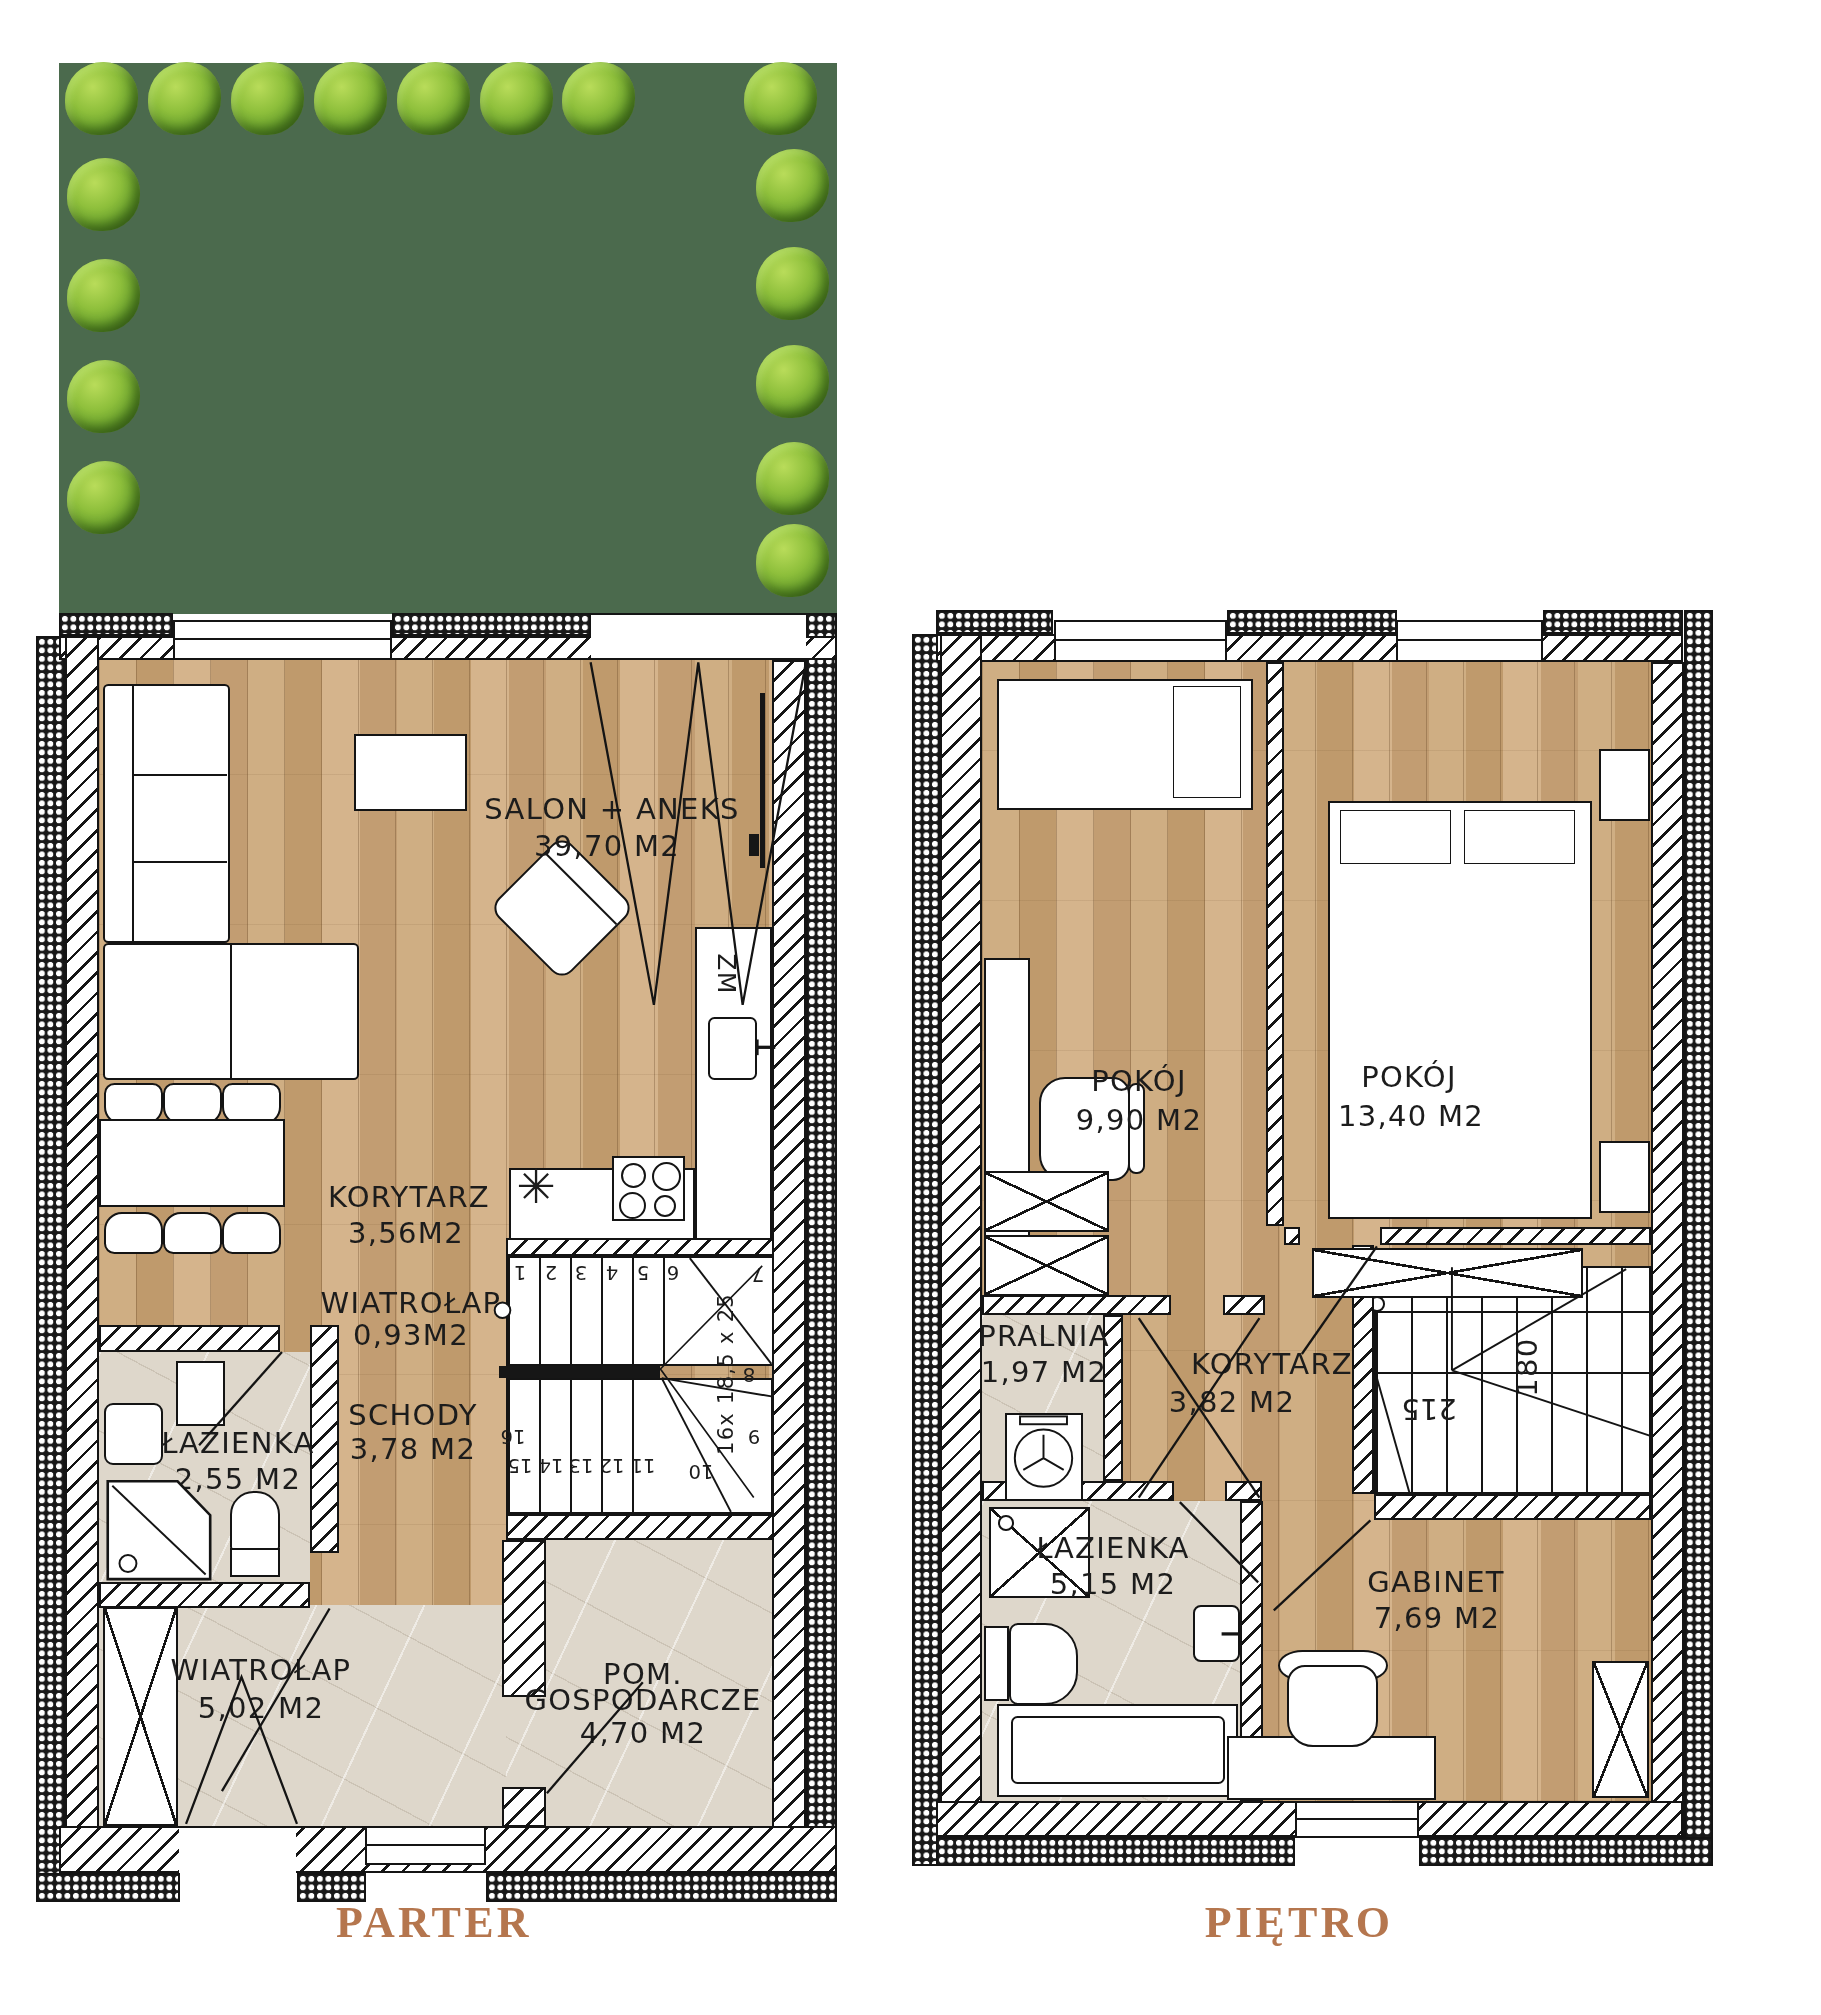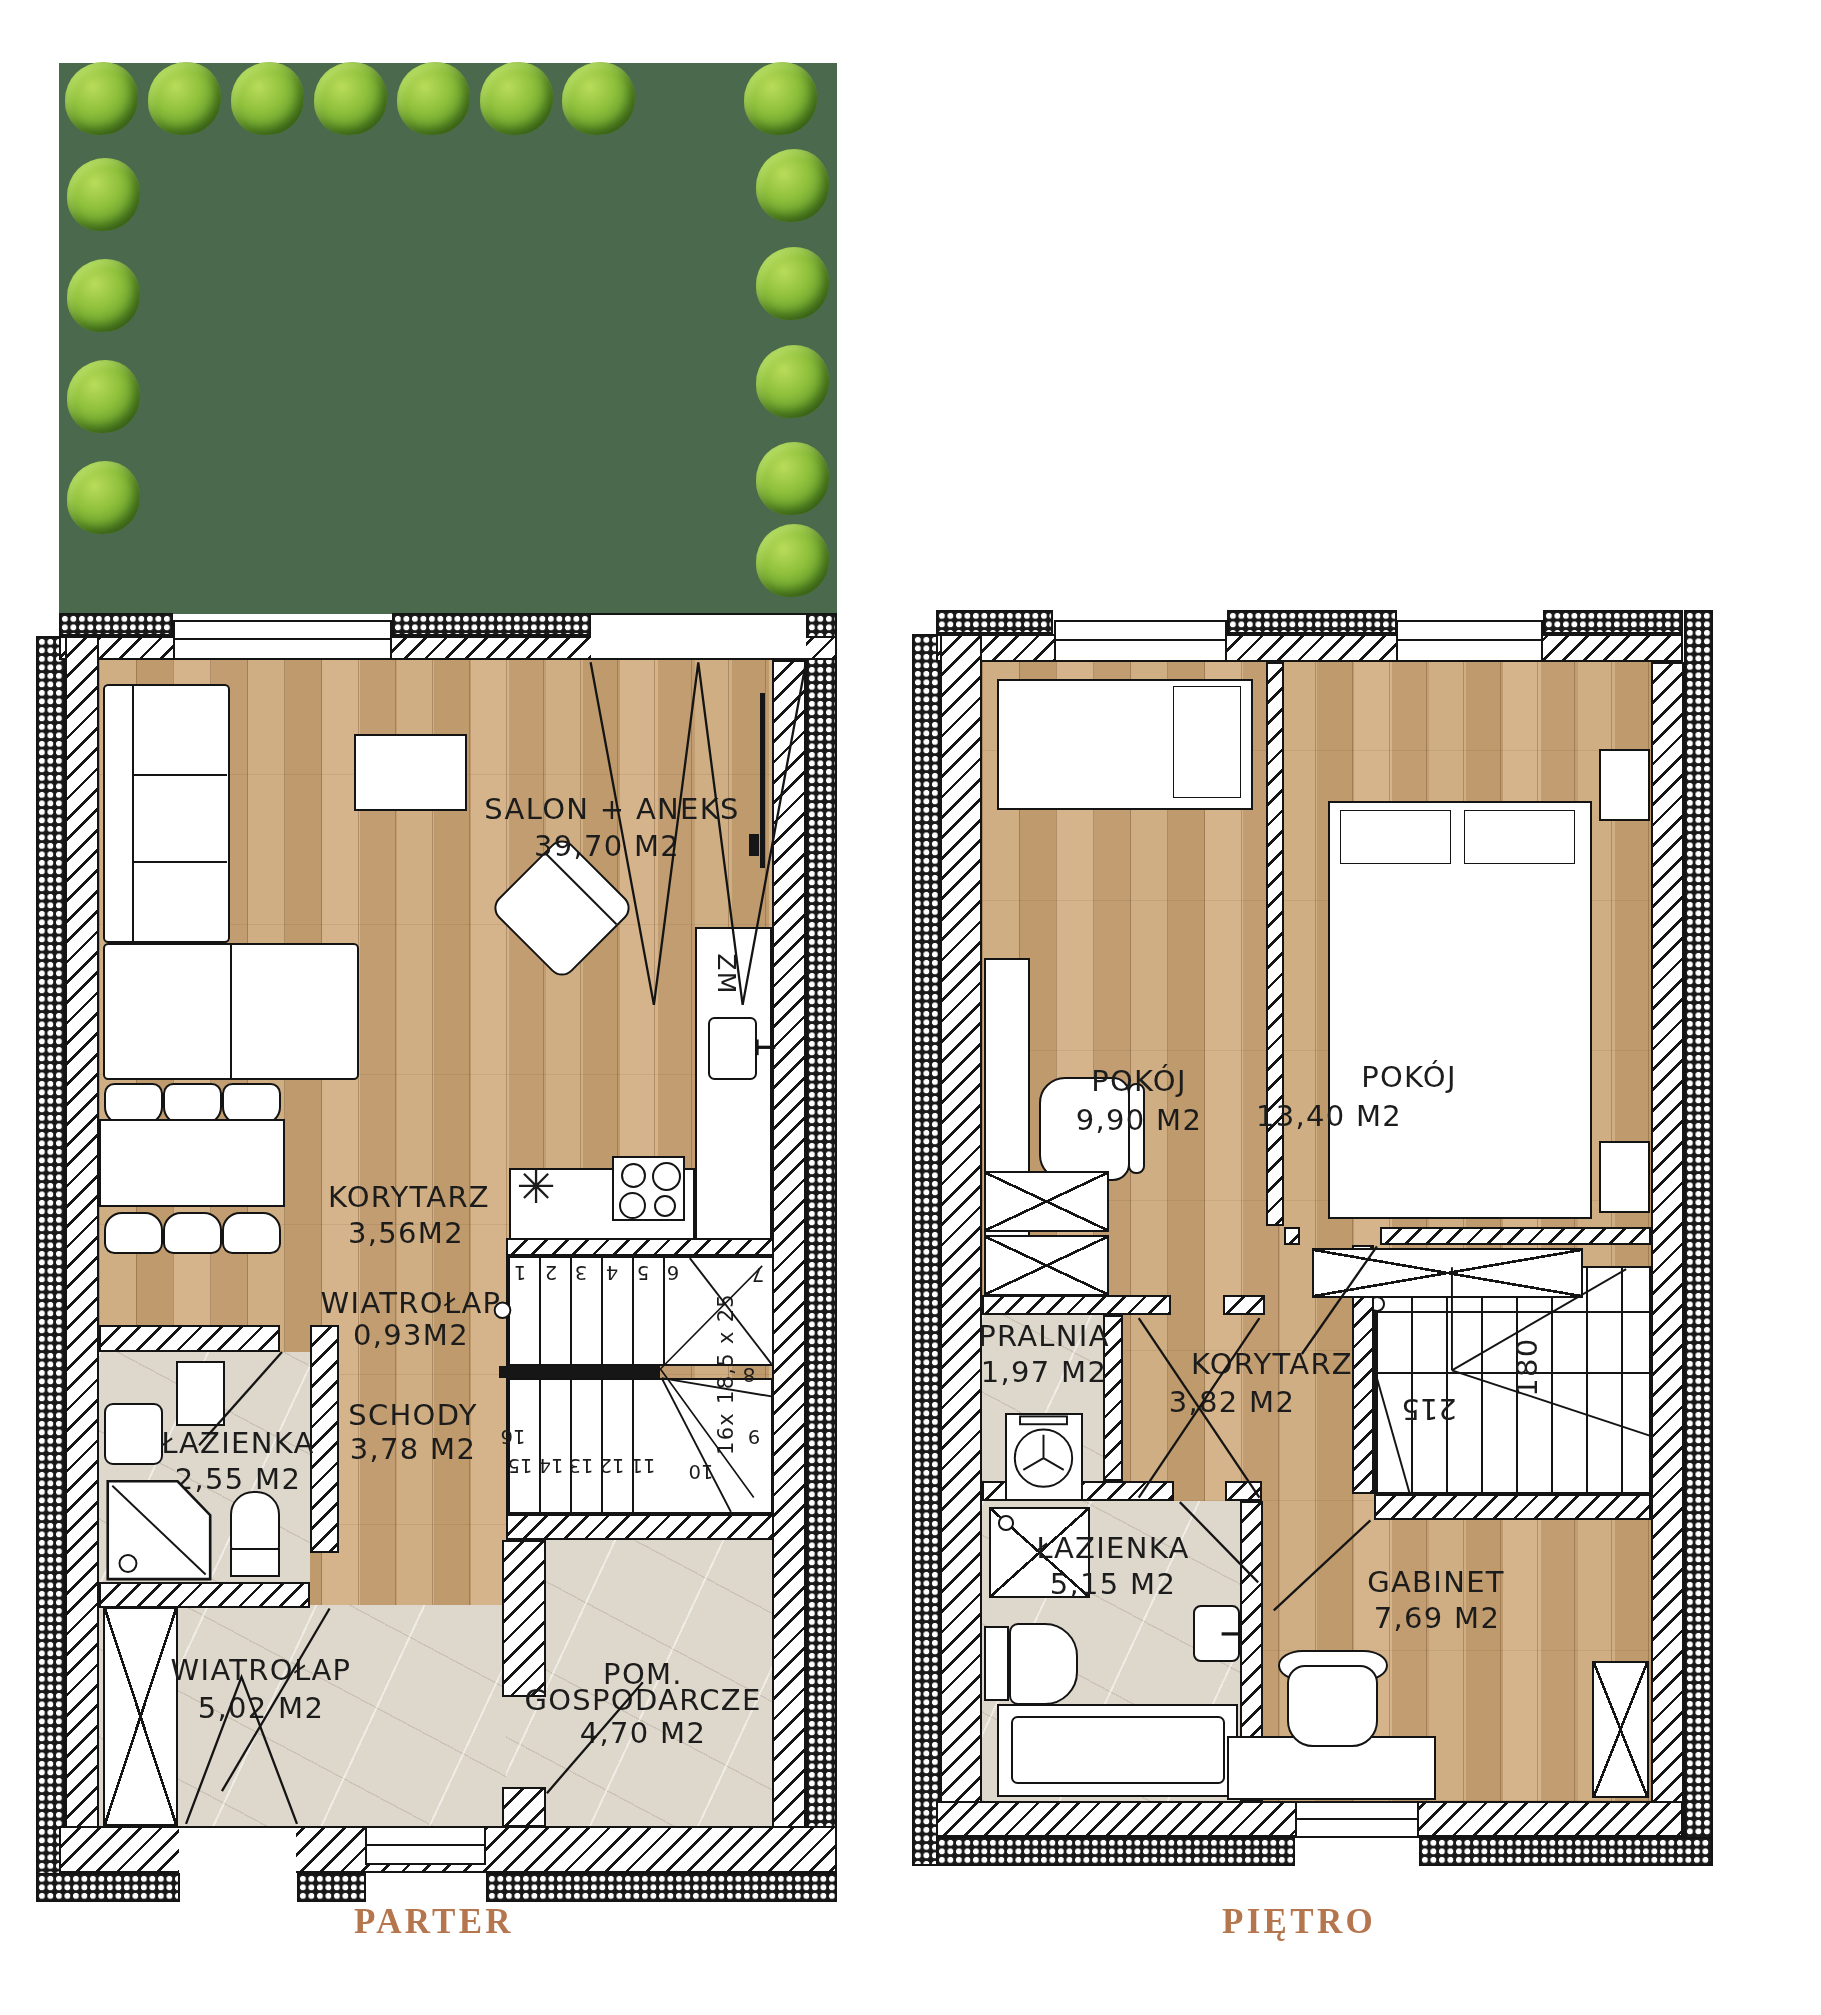--- a/index.html
+++ b/index.html
@@ -43,21 +43,21 @@
   .hline{background:#141414;height:2px;}
   
   .lbl{position:absolute;transform:translate(-50%,-50%);font-size:29px;line-height:1;color:#1c1c1c;
        letter-spacing:1.3px;white-space:nowrap;}
   .snum{position:absolute;transform:translate(-50%,-50%) rotate(180deg);font-size:19.6px;color:#1c1c1c;}
   .svert{position:absolute;writing-mode:vertical-rl;transform:translate(-50%,-50%) rotate(180deg);
          font-size:21px;color:#1c1c1c;letter-spacing:1.3px;}
   .bigvert{font-size:29px;}
   .rot90{transform:translate(-50%,-50%) rotate(90deg);}
   .floor-title{position:absolute;transform:translate(-50%,-50%);
-       font-family:"Liberation Serif","DejaVu Serif",serif;font-weight:700;font-size:35px;
+       font-family:"Liberation Serif","DejaVu Serif",serif;font-weight:700;font-size:44px;
        color:#b5764e;letter-spacing:3.3px;}
   svg.overlay{position:absolute;left:0;top:0;width:1822px;height:2015px;pointer-events:none;}
   .star{position:absolute;transform:translate(-50%,-50%);font-size:47px;color:#1c1c1c;font-weight:400;}
 </style>
 </head>
 <body>
 
 <div id="canvas">
 
   <div class="abs garden" style="left:59px;top:63px;width:778px;height:551px;"></div>
@@ -271,21 +271,21 @@
   </div>
 
   <div class="abs furn thin" style="left:1227px;top:1736px;width:209px;height:64px;"></div>
   <div class="abs furn thin" style="left:1278px;top:1650px;width:110px;height:31px;border-radius:40%/90%;"></div>
   <div class="abs furn thin" style="left:1287px;top:1665px;width:91px;height:82px;border-radius:18px 18px 26px 26px;"></div>
   <div class="abs furn thin xbox" style="left:1592px;top:1661px;width:57px;height:137px;"></div>
 
   <div class="lbl" style="left:1139px;top:1081px;">POKÓJ</div>
   <div class="lbl" style="left:1139px;top:1120px;">9,90 M2</div>
   <div class="lbl" style="left:1409px;top:1077px;">POKÓJ</div>
-  <div class="lbl" style="left:1329px;top:1116px;">13,40 M2</div>
+  <div class="lbl" style="left:1411px;top:1116px;">13,40 M2</div>
   <div class="lbl" style="left:1044px;top:1336px;">PRALNIA</div>
   <div class="lbl" style="left:1044px;top:1372px;">1,97 M2</div>
   <div class="lbl" style="left:1272px;top:1364px;">KORYTARZ</div>
   <div class="lbl" style="left:1232px;top:1402px;">3,82 M2</div>
   <div class="lbl" style="left:1113px;top:1548px;">ŁAZIENKA</div>
   <div class="lbl" style="left:1113px;top:1584px;">5,15 M2</div>
   <div class="lbl" style="left:1436px;top:1582px;">GABINET</div>
   <div class="lbl" style="left:1437px;top:1618px;">7,69 M2</div>
   <div class="snum" style="left:1429px;top:1409px;font-size:29px;">215</div>
   <div class="svert bigvert" style="left:1527px;top:1367px;">180</div>

